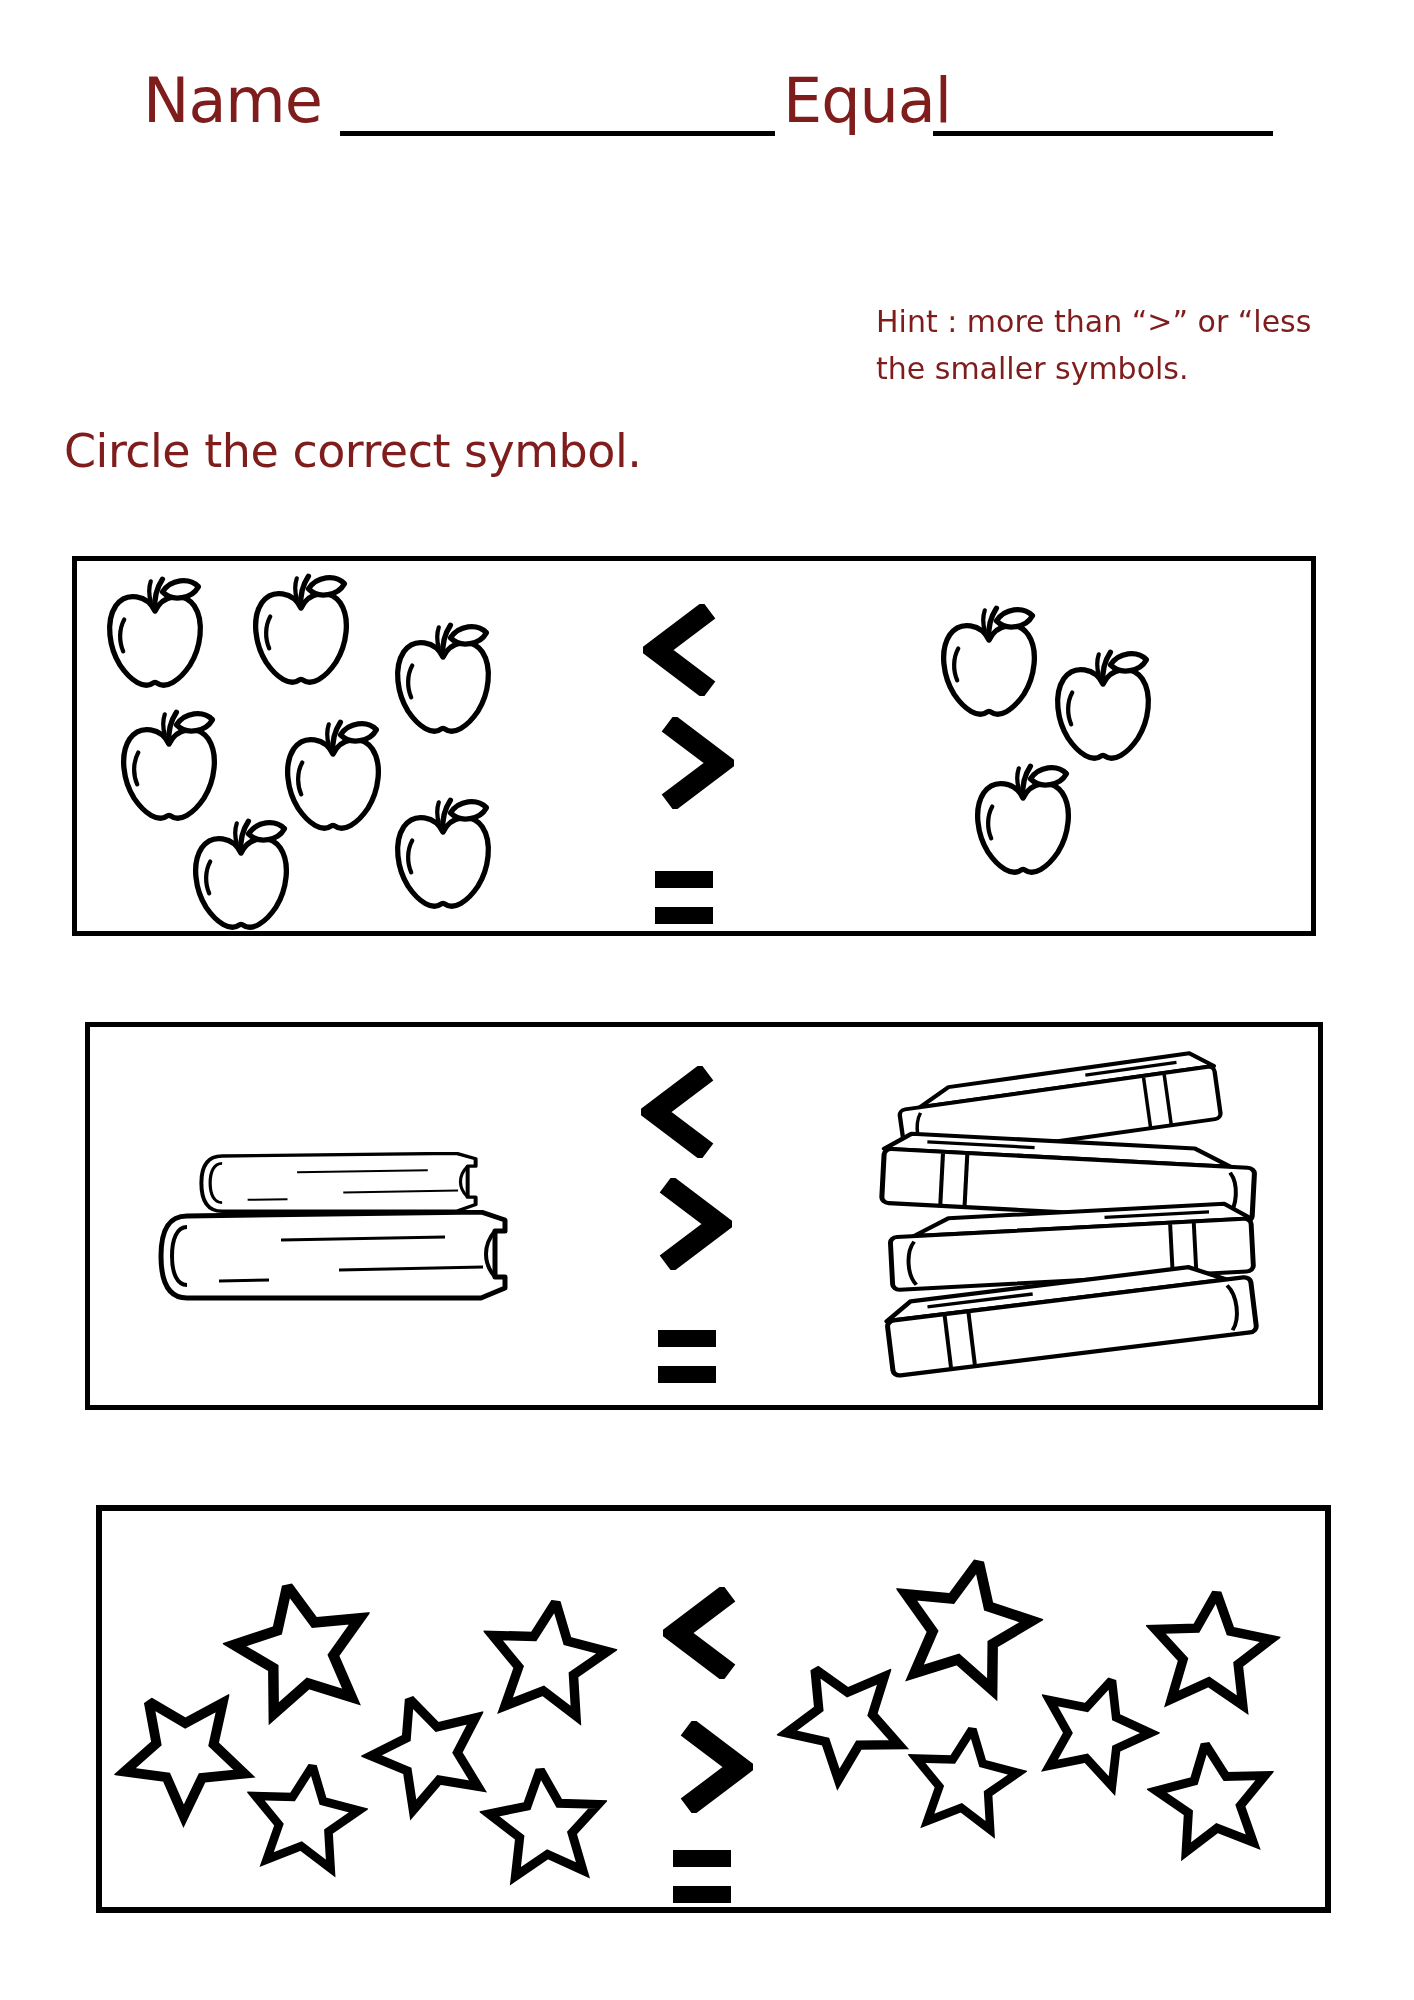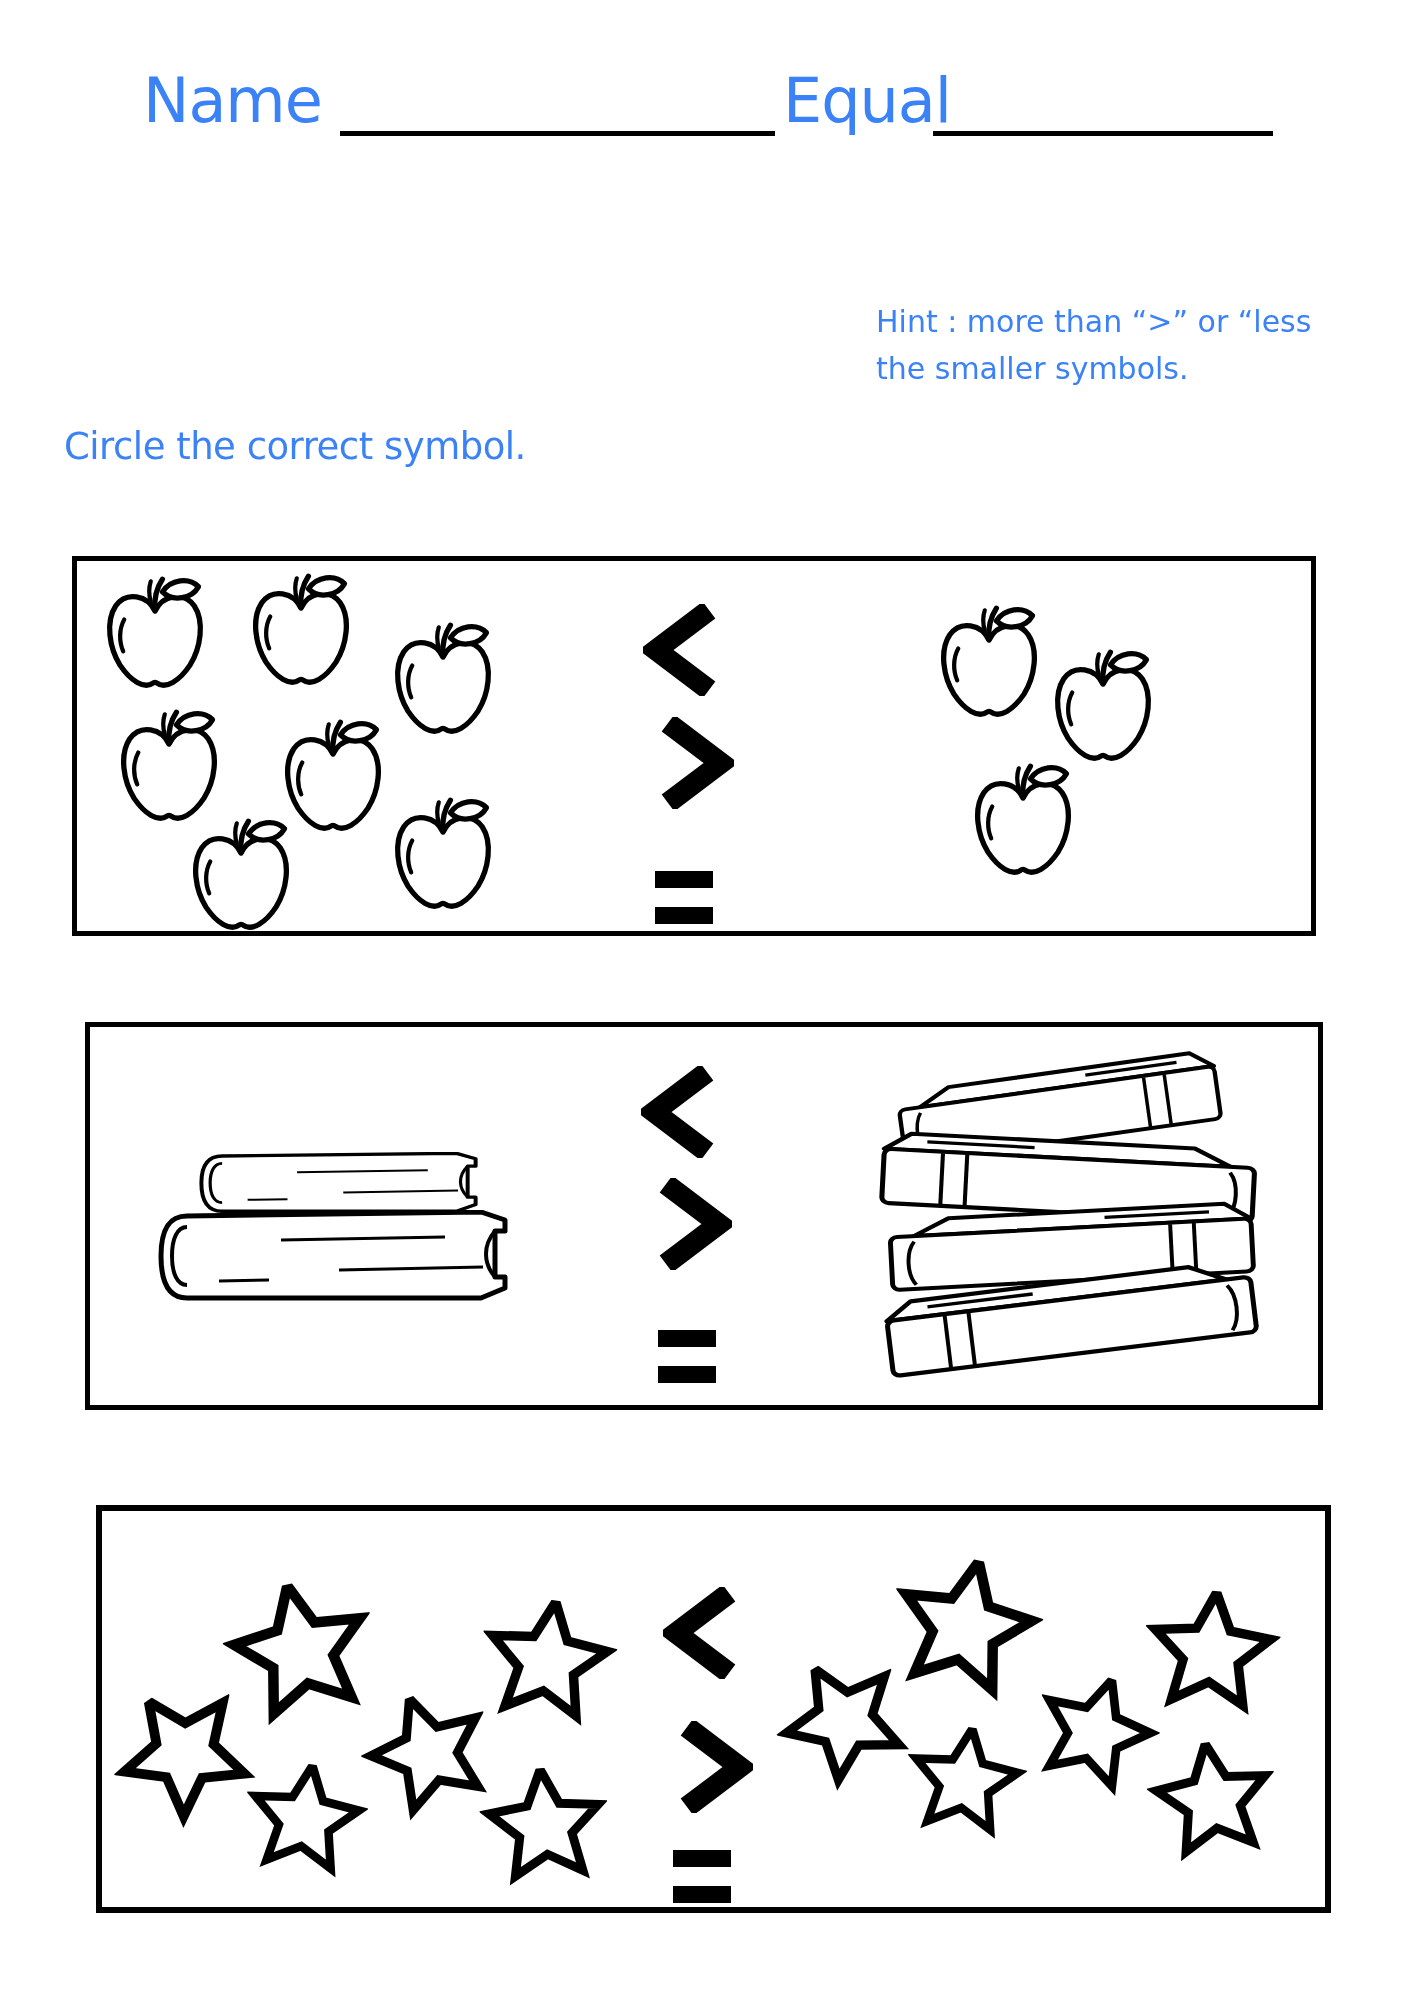--- a/index.html
+++ b/index.html
@@ -1,25 +1,25 @@
 <!DOCTYPE html>
 <html><head>
 <meta charset="utf-8">
 <style>
   html,body{margin:0;padding:0;background:#fff;}
   .page{
     position:relative;width:1414px;height:2000px;background:#fff;
-    font-family:"DejaVu Sans",sans-serif;color:#3b82f6;overflow:hidden;
+    font-family:"DejaVu Sans",sans-serif;color:#7f1d1d;overflow:hidden;
   }
   .hdr-label{position:absolute;font-size:62px;font-weight:400;letter-spacing:-1px;line-height:1;}
   .write-line{position:absolute;height:5px;background:#000;}
   .subtitle{position:absolute;margin:0;font-size:38px;font-weight:700;letter-spacing:-0.5px;line-height:1.1;}
   .hint{position:absolute;font-size:30px;line-height:47px;letter-spacing:0;}
   .hint div{white-space:nowrap;}
-  .instruction{position:absolute;margin:0;font-size:37px;font-weight:400;letter-spacing:-0.5px;line-height:1;}
+  .instruction{position:absolute;margin:0;font-size:46px;font-weight:400;letter-spacing:-0.5px;line-height:1;}
   .row-box{position:absolute;background:#fff;border:5px solid #000;box-sizing:border-box;}
   .row-box.thick{border-width:6px;}
   .item{position:absolute;display:block;}
   .item svg{display:block;width:100%;height:100%;}
   .symbol{position:absolute;display:block;cursor:pointer;}
   .symbol svg{display:block;}
 </style>
 </head>
 <body>
 

